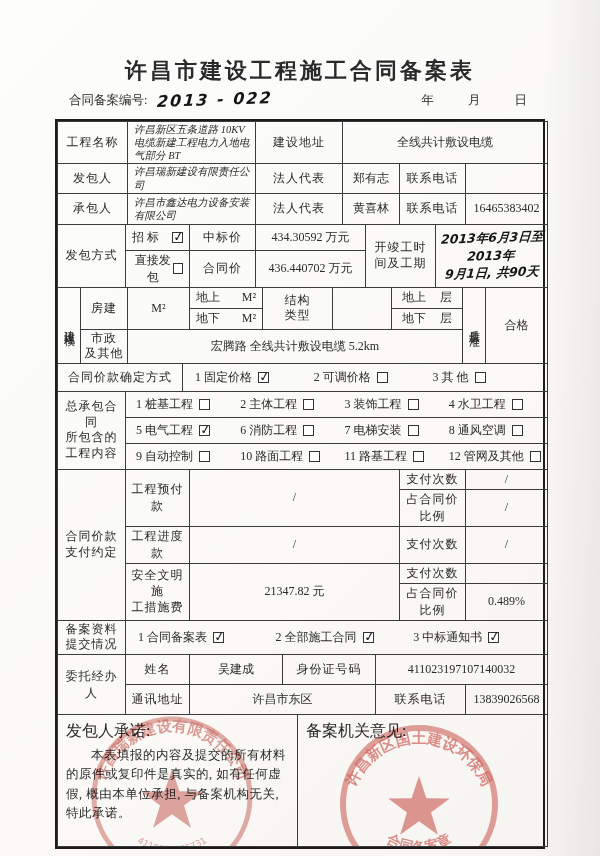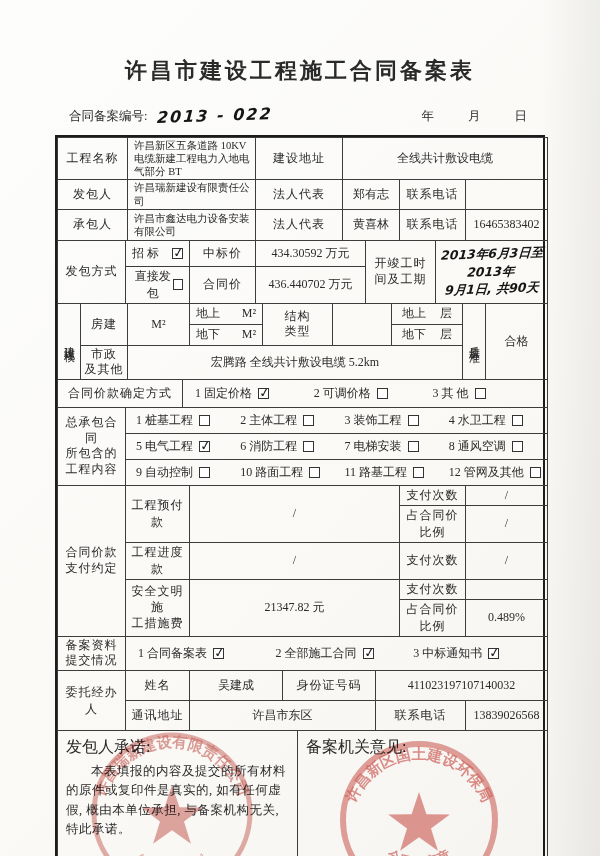--- a/index.html
+++ b/index.html
@@ -7,36 +7,36 @@
   body {
     width:600px; height:856px;
     background:
       linear-gradient(to right, rgba(0,0,0,0) 90%, rgba(120,115,110,0.10)),
       linear-gradient(135deg, #fdfdfc 0%, #faf9f6 60%, #f5f4f1 100%);
     font-family:"Liberation Serif","DejaVu Serif",serif;
     color:#2a2a2a; position:relative; overflow:hidden;
   }
   .page { padding:56px 55px 0 55px; position:relative; }
   .appendix { font-size:13px; margin-bottom:14px; }
-  .title { text-align:center; font-size:22px; font-weight:bold; letter-spacing:3px; margin-bottom:20px; }
+  .title { text-align:center; font-size:22px; font-weight:bold; letter-spacing:3px; margin-bottom:4px; }
   .no-row { display:flex; align-items:flex-end; font-size:12.5px; margin-bottom:10px; padding:0 12px 0 14px; }
   .no-row .hw { margin-left:10px; }
   .no-row .date-blanks { margin-left:auto; display:flex; gap:34px; padding-right:6px; }
   .hw {
     font-family:"DejaVu Sans",sans-serif; font-style:italic; font-weight:bold;
     color:#151515; display:inline-block; transform:rotate(-2deg) skewX(-6deg);
   }
   .hw-big { font-size:16px; letter-spacing:2px; }
   .sheet { border:2px solid #1c1c1c; width:490px; }
   table { border-collapse:collapse; width:490px; table-layout:fixed; }
   table + table { margin-top:-1px; }
   td { border:1px solid #3c3c3c; font-size:12px; text-align:center; vertical-align:middle; padding:1px 2px; overflow:hidden; }
   td.lbl { letter-spacing:1px; }
   td.small { font-size:10.5px; line-height:1.25; }
-  td.left { text-align:left; padding-left:6px; }
+  td.left { text-align:left; padding-left:6px;font-style:italic; }
   .pre { white-space:pre-line; line-height:1.3; }
   .vert { writing-mode:vertical-rl; text-orientation:upright; letter-spacing:2px; font-size:11px; margin:0 auto; }
   .cb { display:inline-block; width:11px; height:11px; border:1px solid #333; vertical-align:-1px; position:relative; background:#fff; }
   .cb.checked::after {
     content:"✓"; position:absolute; left:0; top:-4px; font-size:13px; color:#222;
     font-family:"DejaVu Sans",sans-serif; font-weight:bold; transform:rotate(-8deg);
   }
   .optrow { display:flex; align-items:center; }
   .optrow .opt { display:flex; align-items:center; gap:6px; white-space:nowrap; }
   .flex4 .opt { width:25%; padding-left:8px; }

